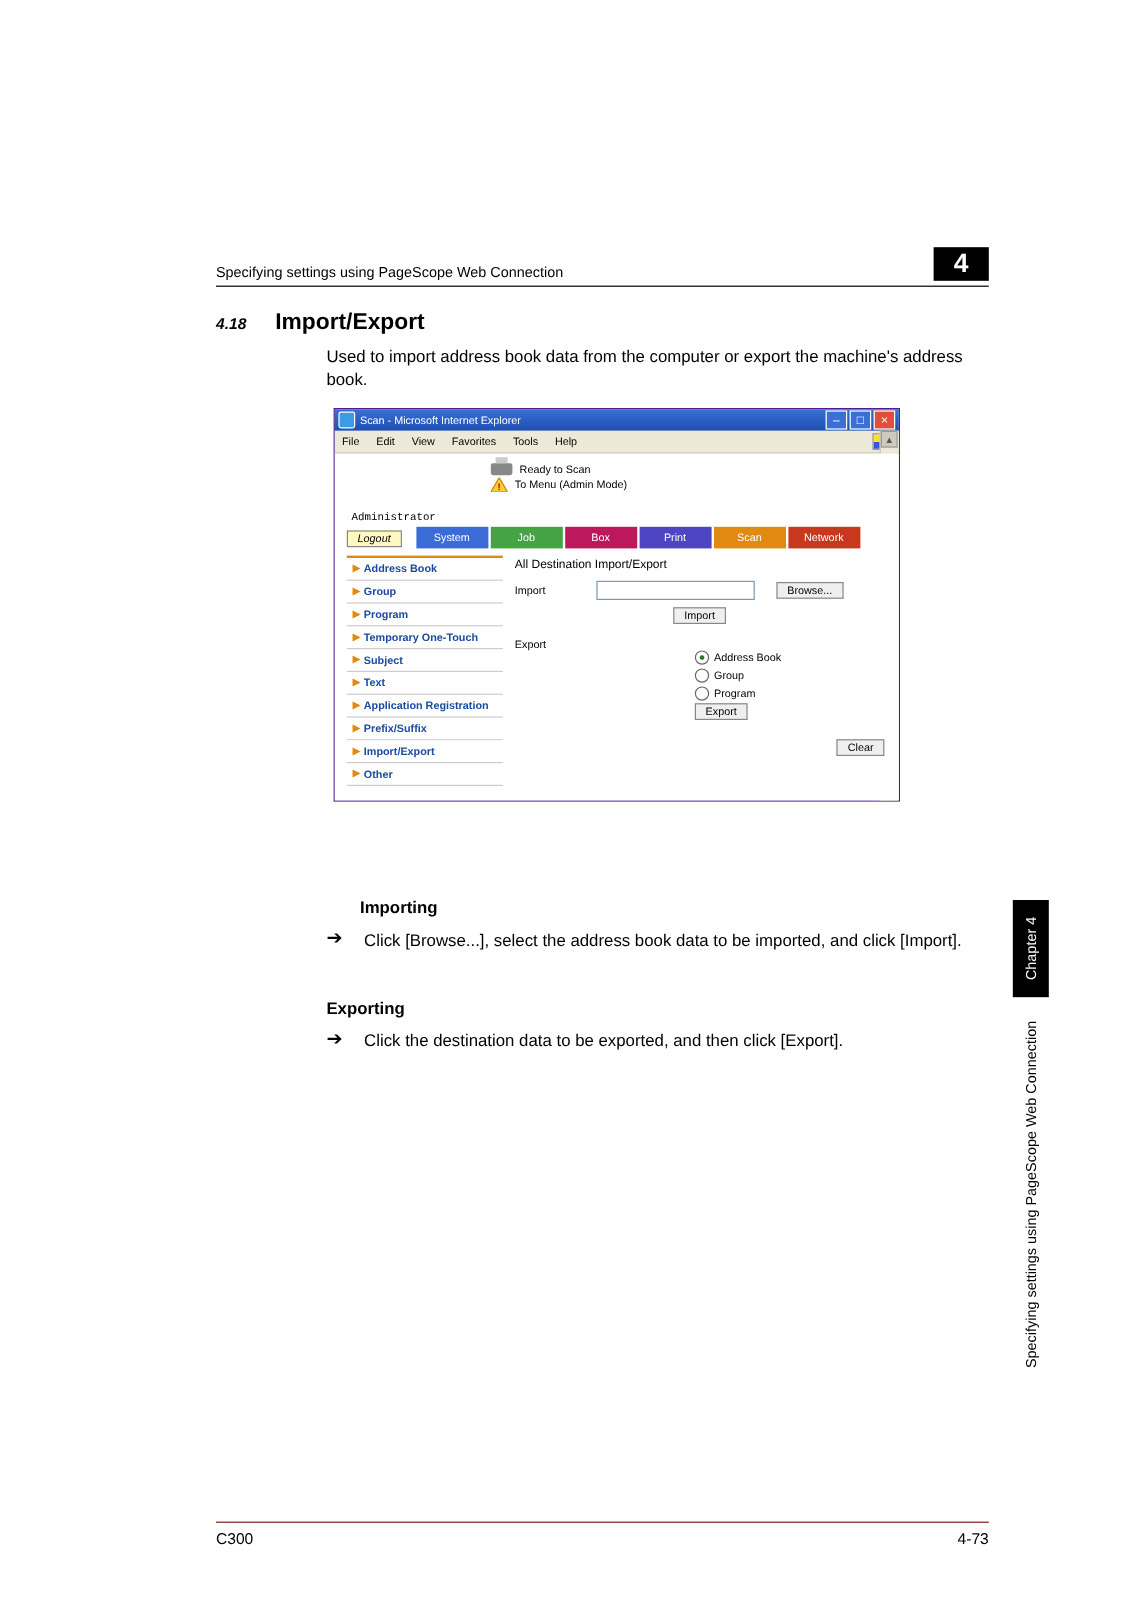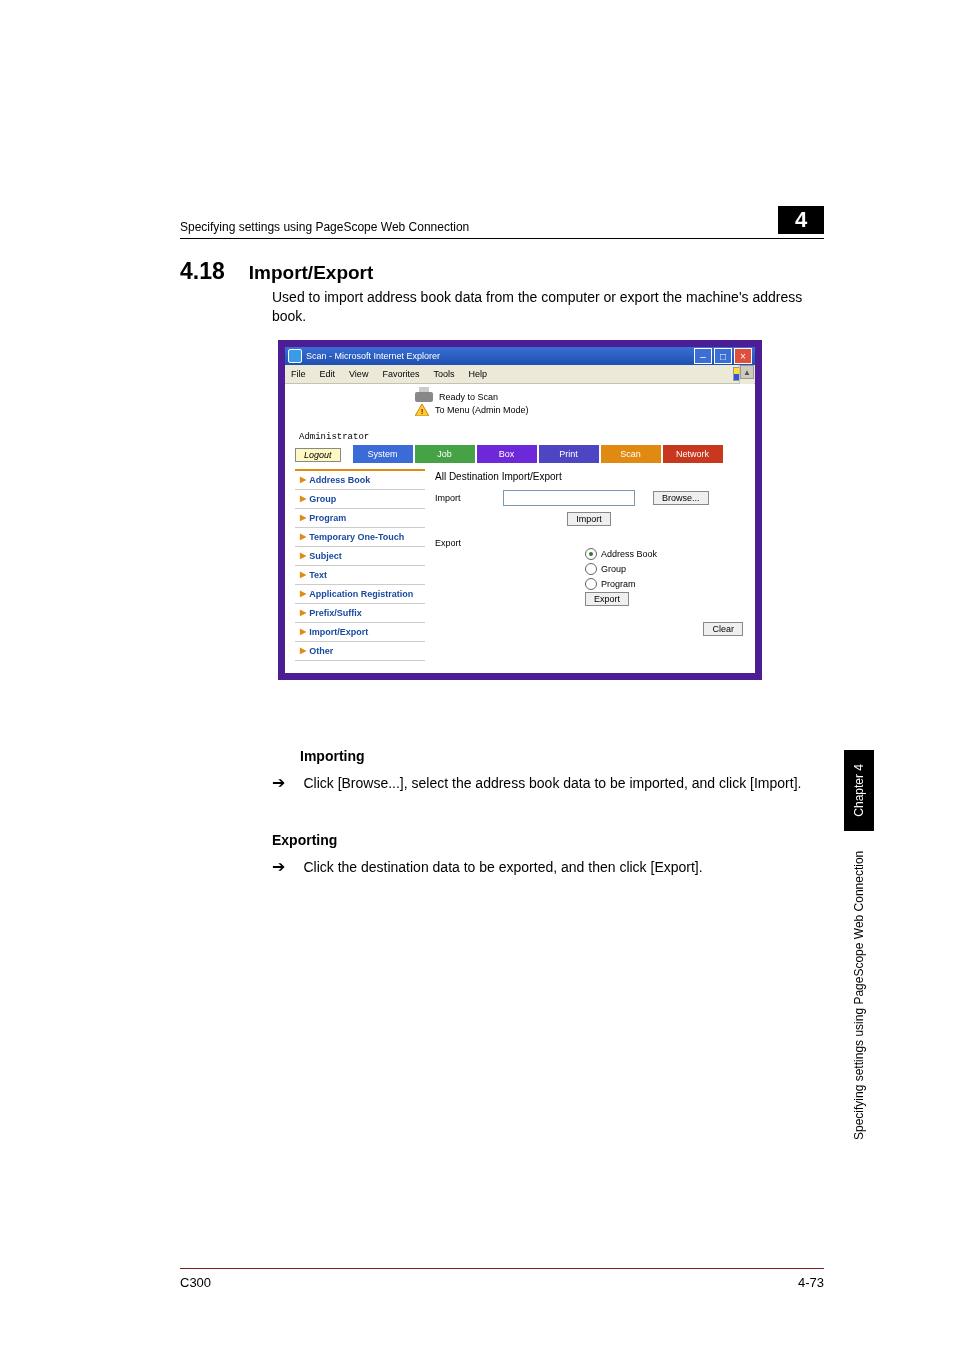--- a/index.html
+++ b/index.html
@@ -65,38 +65,38 @@
 
   .sect-head {
     position: absolute;
     left: 180px;
     top: 258px;
     display: flex;
     gap: 24px;
     align-items: baseline;
     font-weight: bold;
   }
-  .sect-num { font-size: 23px; }
+  .sect-num { font-size: 13px; font-style: italic; }
   .sect-title { font-size: 19px; }
 
   .intro-text {
     position: absolute;
     left: 272px;
     top: 288px;
     right: 150px;
     font-size: 14px;
     line-height: 1.35;
   }
 
   .browser {
     position: absolute;
     left: 278px;
     top: 340px;
     width: 470px;
-    border: 7px solid #4c1d95;
+    border: 1px solid #4c1d95;
     background: #fff;
     font-size: 9px;
     box-shadow: 0 0 0 0;
   }
   .browser .titlebar {
     height: 18px;
     background: linear-gradient(#3a6fd5, #1d4fb0);
     color: #fff;
     display: flex;
     align-items: center;
@@ -160,21 +160,21 @@
   .logout-btn{
     border:1px solid #888; background:#fef9c3; padding:1px 8px; font-size:9px; margin-right:12px;font-style:italic;
   }
   .tabrow{ display:flex; margin-top:-1px;justify-content:flex-end;}
   .tab{
     color:#fff; font-size:9px; width:60px; height:18px; display:flex; align-items:center; justify-content:center;
     margin-right:2px;
   }
   .tab.system{ background:#3b6bd6; }
   .tab.job{ background:#45a245; }
-  .tab.box{ background:#6d28d9; }
+  .tab.box{ background:#be185d; }
   .tab.print{ background:#4d45c2; }
   .tab.scan{ background:#e08a12; }
   .tab.network{ background:#c7381e; }
 
   .main-row{ display:flex; margin-top:6px; gap:8px;}
   .sidepanel{
     width:130px;
     border-top:2px solid #e08a12;
     background:#fff;
   }

